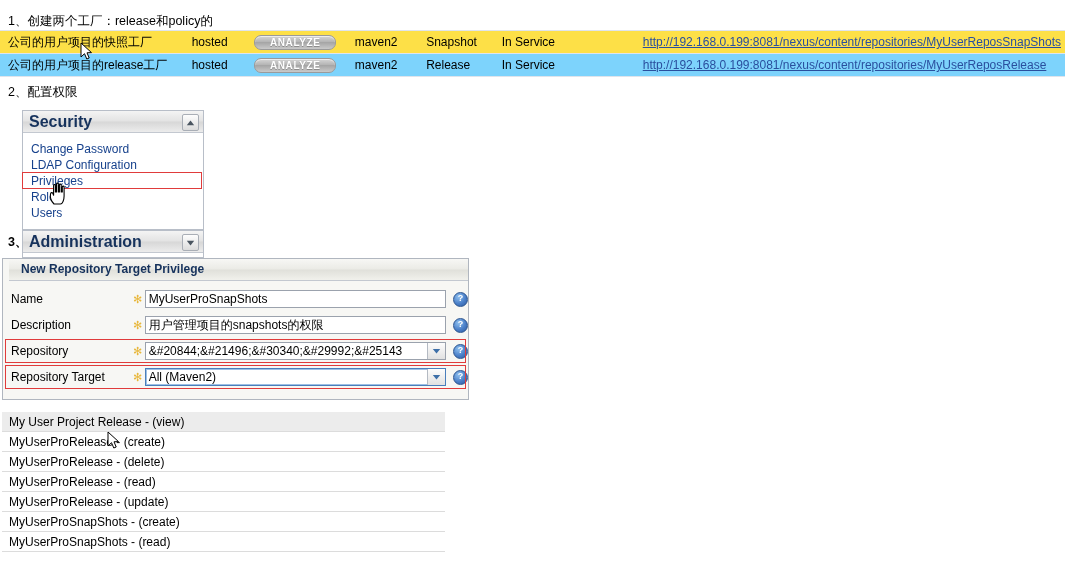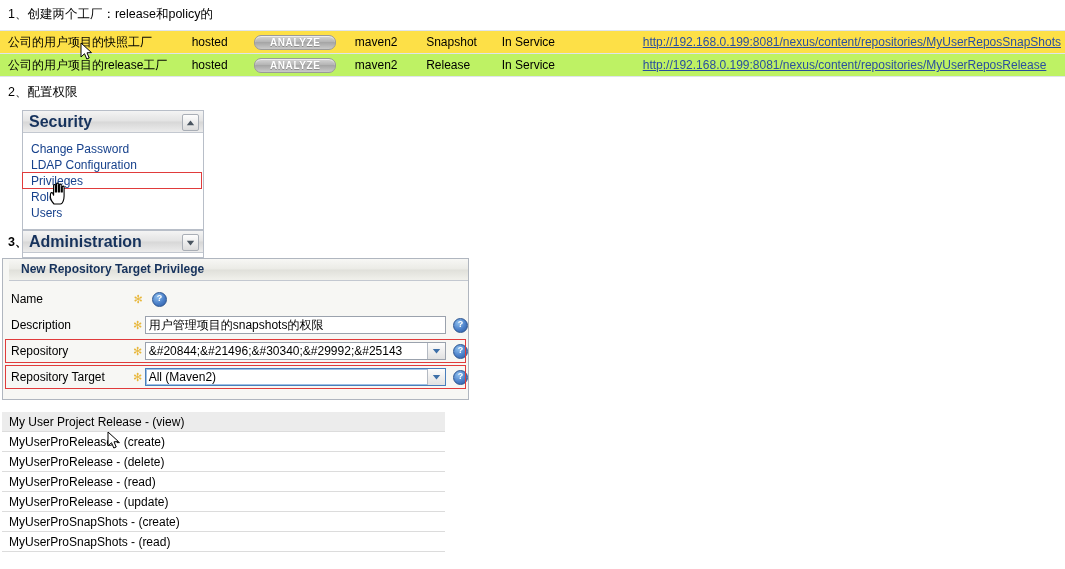--- a/index.html
+++ b/index.html
@@ -17,36 +17,36 @@
     color: #000000;
   }
 
   
   .step-heading {
     position: absolute;
     font-size: 12.5px;
     color: #000;
     white-space: nowrap;
   }
-  #step1-heading { left: 8px; top: 6px; text-align: center; }
+  #step1-heading { left: 8px; top: 13px; text-align: center; }
   #step2-heading { left: 8px; top: 84px; }
   #step3-heading { left: 8px;  top: 234px; font-weight: bold; }
 
   
   #repo-table {
     position: absolute;
     left: 0;
     top: 30px;
     width: 1065px;
     border-collapse: collapse;
     font-size: 12px;
   }
   #repo-table tr { height: 22px; }
   #repo-table tr.row-odd  { background: #fde047; margin-top: 9px; }
-  #repo-table tr.row-even { background: #bef264; }
+  #repo-table tr.row-even { background: #7dd3fc; }
   #repo-table td {
     padding: 0 4px 0 8px;
     border-top: 1px solid #dfe4ec;
     border-bottom: 1px solid #dfe4ec;
     white-space: nowrap;
     vertical-align: middle;
     height: 22px;
     line-height: 22px;
   }
   .col-name   { width: 178px; }
@@ -347,20 +347,21 @@
     </span>
   </div>
 </div>
 
 <div id="privilege-form">
   <div id="form-header">New Repository Target Privilege</div>
   <div class="form-body" id="form-rows">
       <div class="form-row">
         <div class="form-label">Name</div>
         <div class="req-star">✻</div>
+        <div class="field"><span>MyUserProSnapShots</span></div>
         <div class="help-icon">?</div>
       </div>
       <div class="form-row">
         <div class="form-label">Description</div>
         <div class="req-star">✻</div>
         <div class="field"><span>用户管理项目的snapshots的权限</span></div>
         <div class="help-icon">?</div>
       </div>
       <div class="form-row boxed">
         <div class="form-label">Repository</div>

